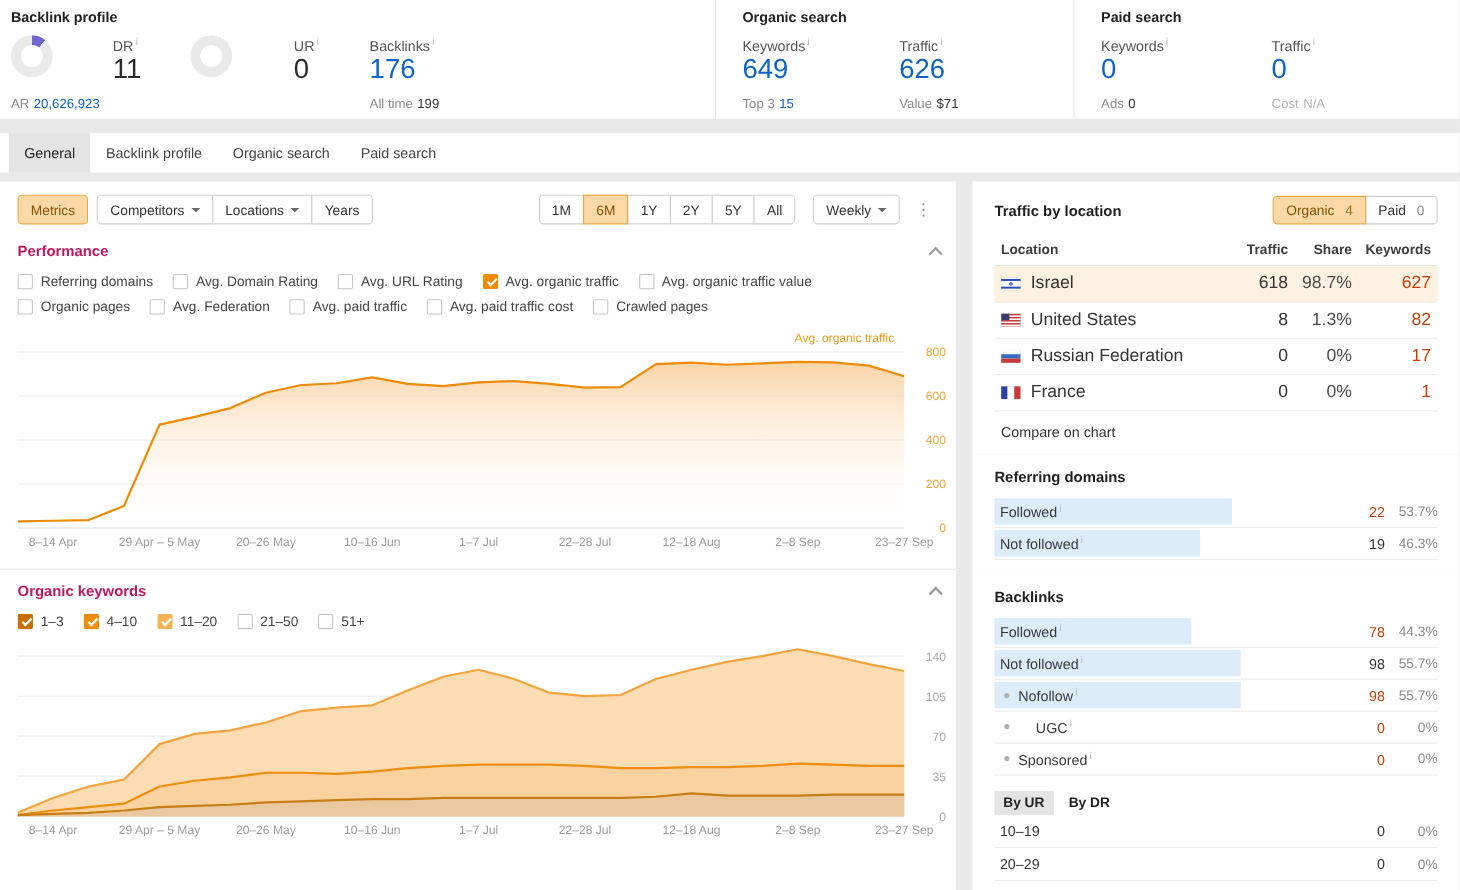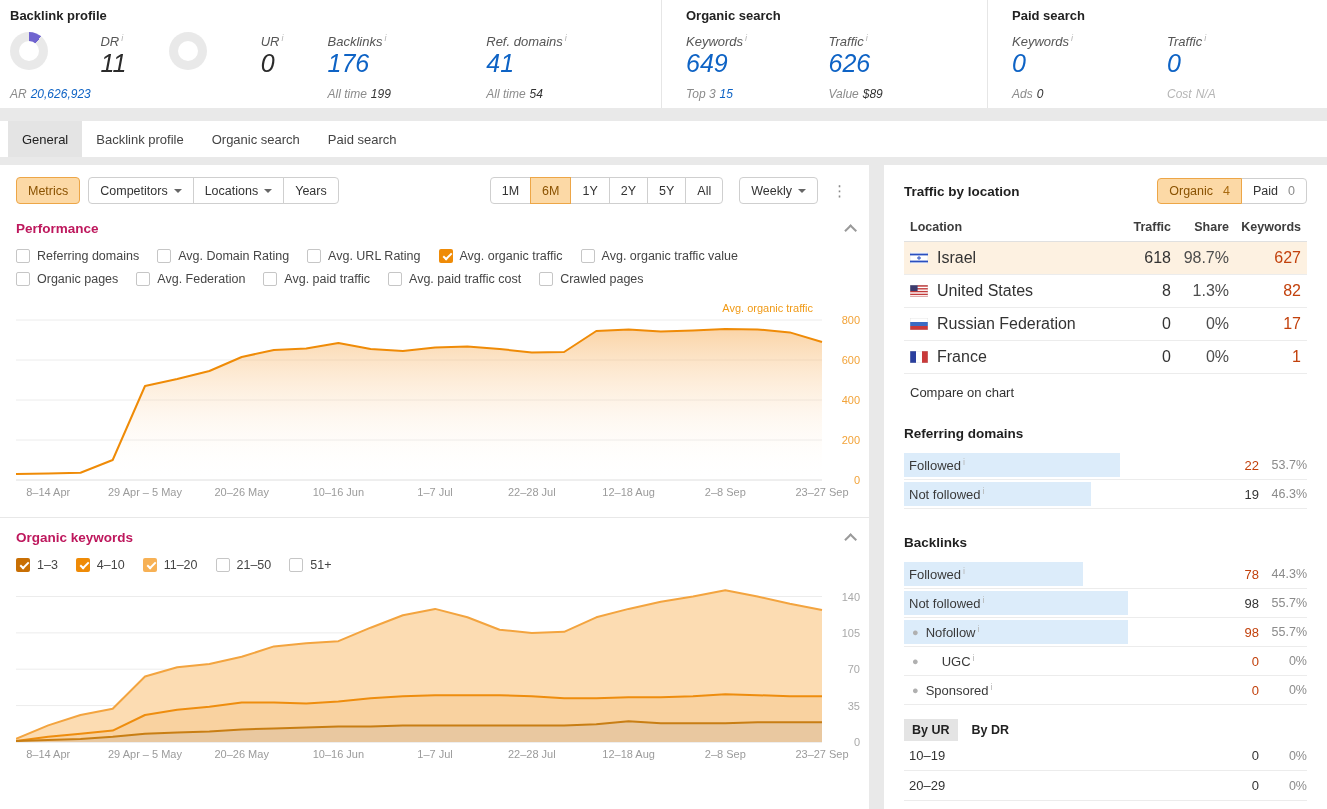--- a/index.html
+++ b/index.html
@@ -10,21 +10,21 @@
   .muted { color:#9b9b9b; }
 
   
   .overview { background:#fff; height:108px; display:flex; }
   .ov-sec { padding:8px 16px 0 24px; border-right:1px solid #e6e6e6; }
   .ov-sec.bp { width:662px; padding-left:10px; }
   .ov-sec.os { width:326px; }
   .ov-sec.ps { flex:1; border-right:none; }
   .ov-title { font-weight:bold; font-size:13px; color:#222; }
   .ov-metrics { display:flex; margin-top:9px; }
-  .metric { display:grid; grid-template-columns:auto auto; column-gap:10px; align-content:start;font-style:italic; }
+  .metric { display:grid; grid-template-columns:auto auto; column-gap:10px; align-content:start; }
   .metric .donut { width:38px; height:38px; border-radius:50%; position:relative; grid-row:1 / span 2; }
   .metric .donut::after { content:""; position:absolute; left:9px; top:9px; width:20px; height:20px;
     background:#fff; border-radius:50%; }
   .m-label { font-size:13px; color:#555; padding-top:1px; }
   .m-value { font-size:25px; color:#2b2b2b; margin-top:1px; line-height:1.1; }
   .m-value.blue { color:#0e63c5; }
   .m-foot { grid-column:1 / span 2; margin-top:9px; font-size:12px; color:#8b8b8b; }
   .m-foot b { font-weight:normal; color:#333; margin-left:4px; }
   .m-foot b.blue { color:#0e63c5; }
   .m-foot.all-muted, .m-foot.all-muted b { color:#b5b5b5; }
@@ -137,40 +137,35 @@
         <div class="donut" style="background: conic-gradient(rgb(112, 100, 207) 0deg, rgb(112, 100, 207) 0deg, rgb(233, 233, 233) 0deg, rgb(233, 233, 233) 360deg);"></div>
         <div class="m-label"><span>UR</span><sup class="i">i</sup></div>
         <div class="m-value">0</div>
         <div class="m-foot"></div>
       </div>
       <div class="metric">
         <div class="m-label" style="grid-column:1 / span 2"><span>Backlinks</span><sup class="i">i</sup></div>
         <div class="m-value blue" style="grid-column:1 / span 2">176</div>
         <div class="m-foot"><span>All time</span><b>199</b></div>
       </div>
-      <div class="metric">
-        <div class="m-label" style="grid-column:1 / span 2"><span>Ref. domains</span><sup class="i">i</sup></div>
-        <div class="m-value blue" style="grid-column:1 / span 2">41</div>
-        <div class="m-foot"><span>All time</span><b>54</b></div>
-      </div>
     </div>
   </div>
 
   <div class="ov-sec os">
     <div class="ov-title">Organic search</div>
     <div class="ov-metrics">
       <div class="metric">
         <div class="m-label" style="grid-column:1 / span 2"><span>Keywords</span><sup class="i">i</sup></div>
         <div class="m-value blue" style="grid-column:1 / span 2">649</div>
         <div class="m-foot"><span>Top 3</span><b class="blue">15</b></div>
       </div>
       <div class="metric">
         <div class="m-label" style="grid-column:1 / span 2"><span>Traffic</span><sup class="i">i</sup></div>
         <div class="m-value blue" style="grid-column:1 / span 2">626</div>
-        <div class="m-foot"><span>Value</span><b>$89</b></div>
+        <div class="m-foot"><span>Value</span><b>$71</b></div>
       </div>
     </div>
   </div>
 
   <div class="ov-sec ps">
     <div class="ov-title">Paid search</div>
     <div class="ov-metrics">
       <div class="metric">
         <div class="m-label" style="grid-column:1 / span 2"><span>Keywords</span><sup class="i">i</sup></div>
         <div class="m-value blue" style="grid-column:1 / span 2">0</div>

